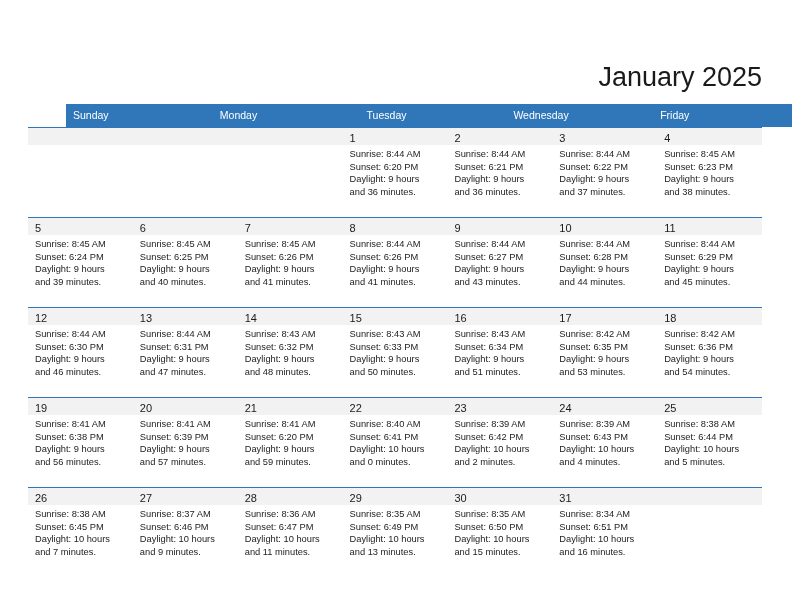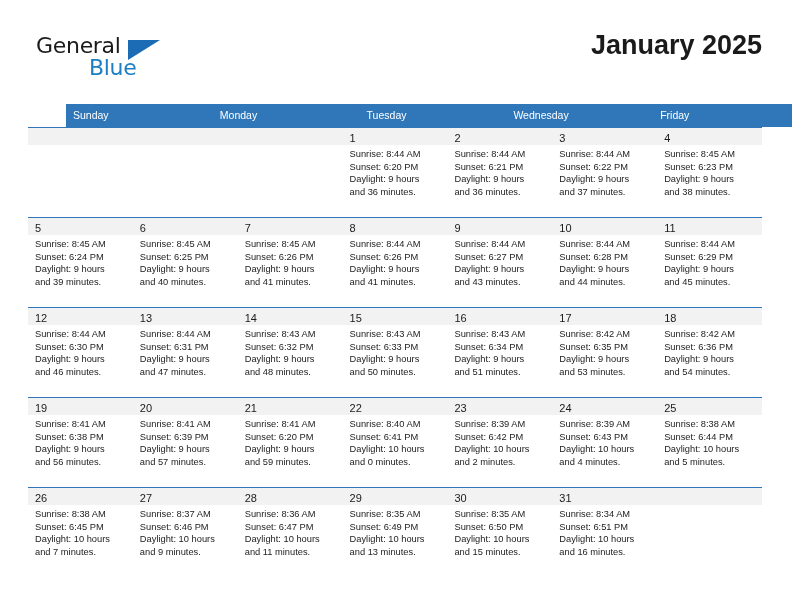--- a/index.html
+++ b/index.html
@@ -71,22 +71,23 @@
   .title-block {
     position: absolute;
     right: 0px;
     top: 0px;
     text-align: right;
   }
   .cal-title {
     font-size: 27px;
     line-height: 34px;
     color: #1a1a1a;
-    font-weight: 700;
+    font-weight: 400;
     white-space: nowrap;
+    margin-top: 32px;
   }
   .cal-sub {
     margin-top: 5px;
     font-size: 15px;
     line-height: 19px;
     color: #1a1a1a;
     font-weight: 400;
     white-space: nowrap;
   }
 
@@ -153,25 +154,20 @@
   }
   .daycell.empty .daynum-band { background: #f2f2f2; }
 </style>
 </head>
 <body>
 
 <div class="page">
 
   <div class="top">
 
-    <div class="logo">
-      <span class="logo-general">General</span>
-      <span class="logo-tri"></span>
-      <span class="logo-blue">Blue</span>
-    </div>
 
     <div class="title-block">
       <div class="cal-title">January 2025</div>
     </div>
 
   </div>
 
   <div class="calendar">
 
     <div class="weekdays">

